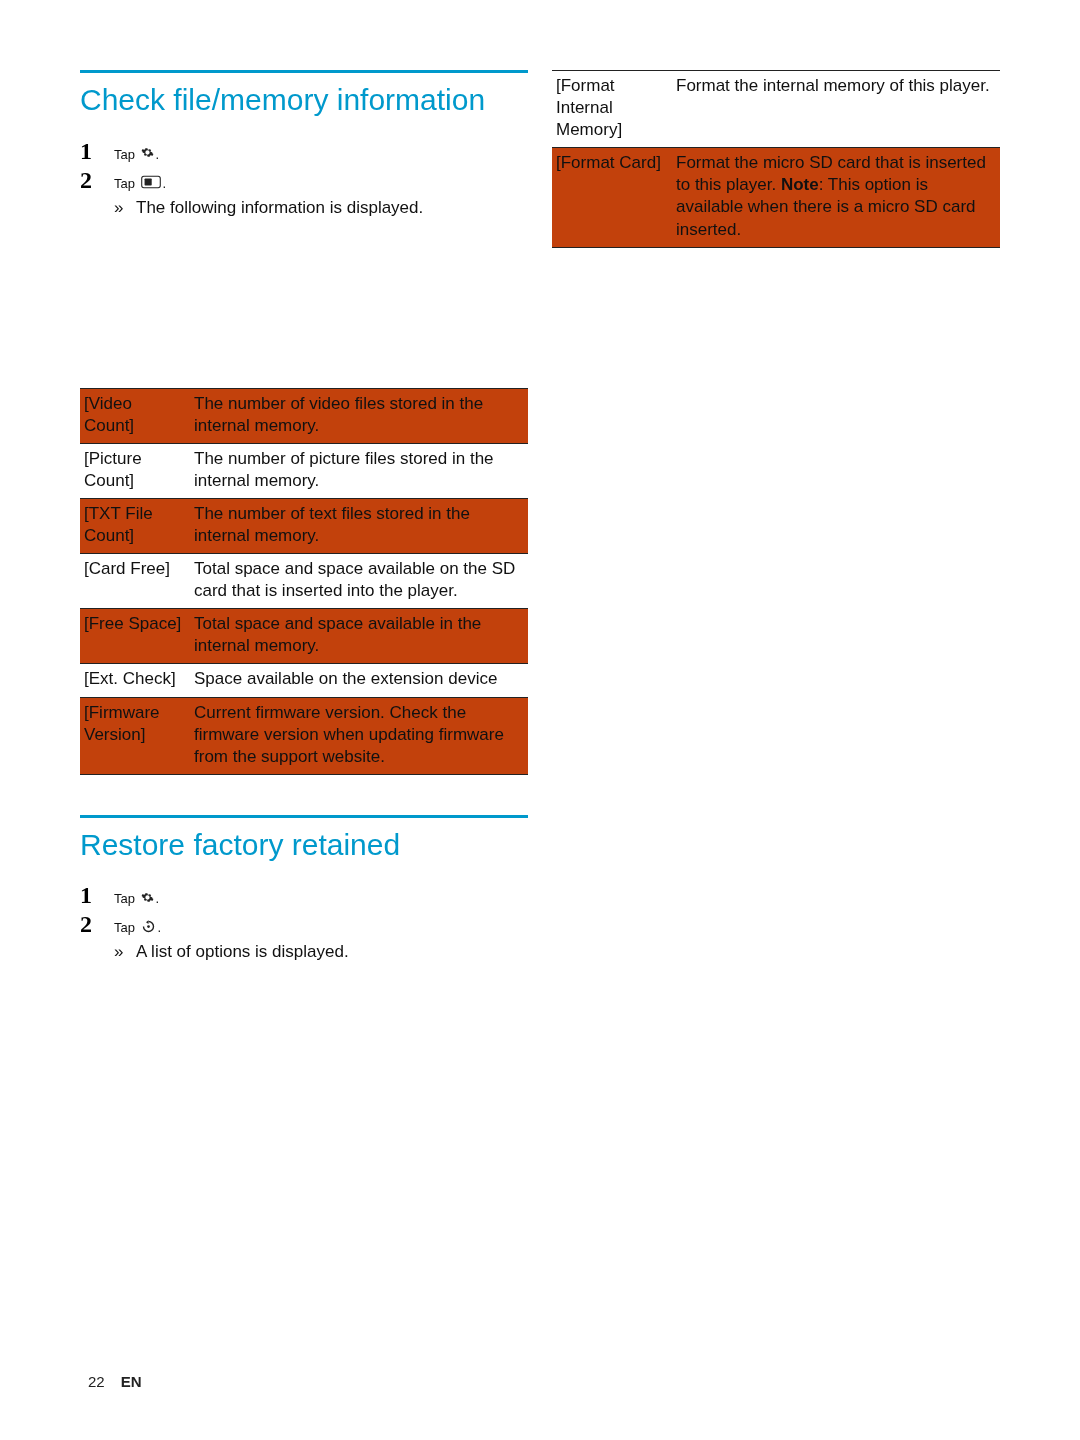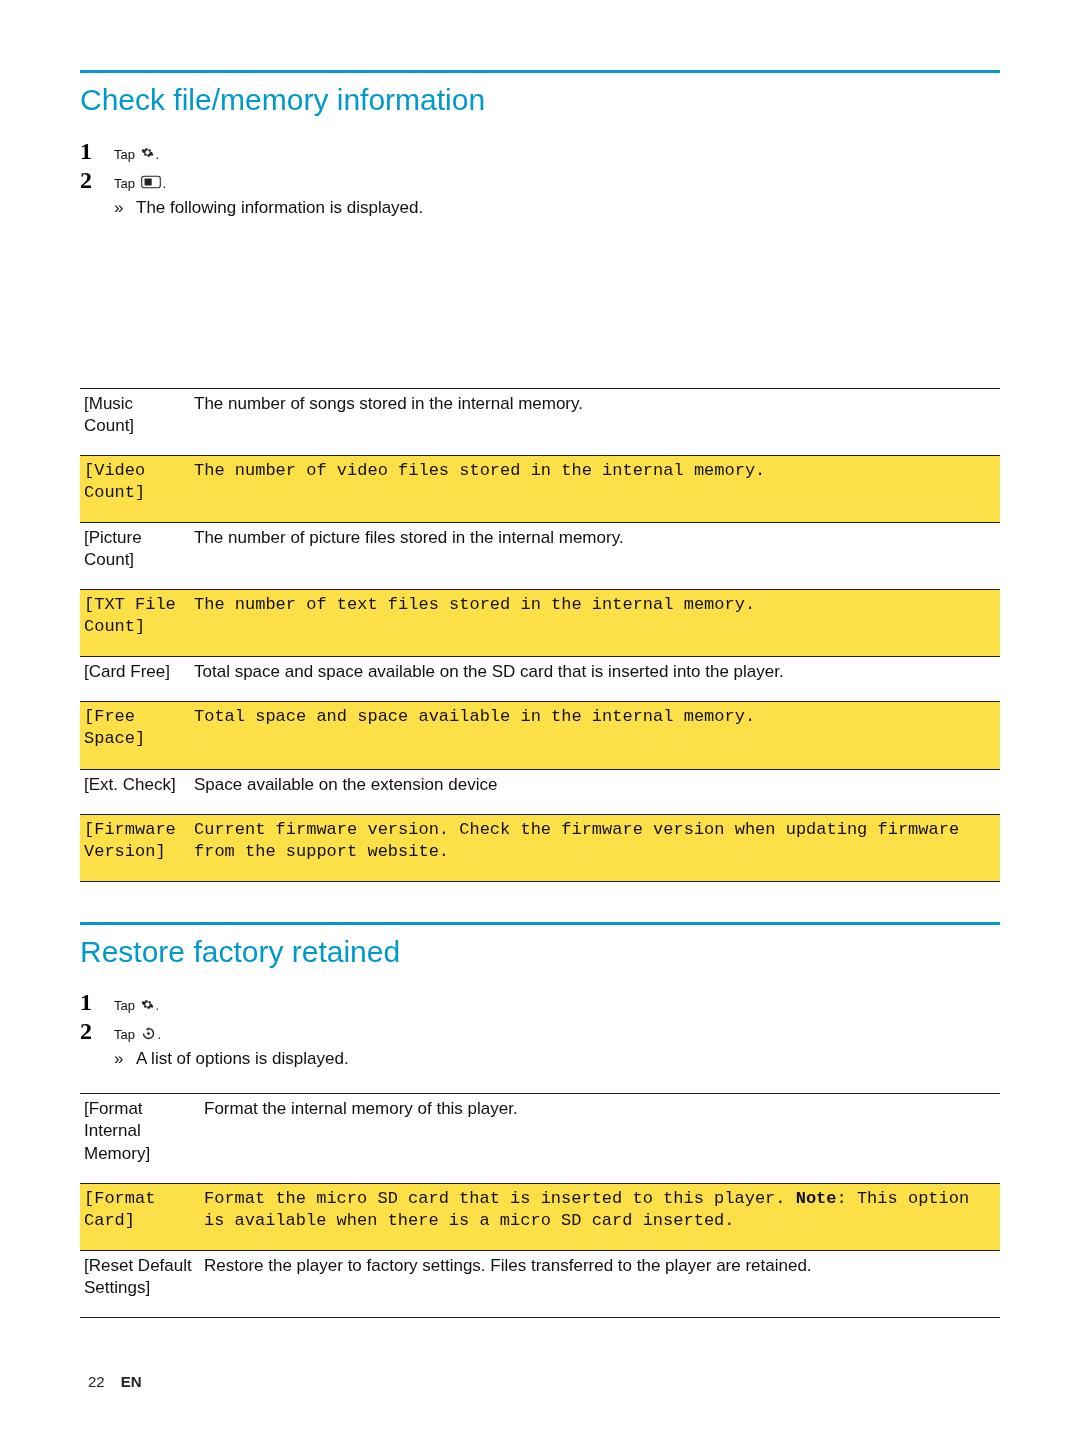--- a/index.html
+++ b/index.html
@@ -8,21 +8,20 @@
     height: 1440px;
     background: #ffffff;
     font-family: "Gill Sans", "Gill Sans MT", "Segoe UI", sans-serif;
     position: relative;
     font-weight: 300;
   }
   .page {
     padding: 70px 80px 40px 80px;
     display: flex;
     gap: 24px;
-    flex-direction: column;
   }
   .col {
     flex: 1;
     min-width: 0;
   }
   .section-rule {
     border-top: 3px solid #0099cc;
     margin-bottom: 10px;
     width: 100%;
   }
@@ -66,24 +65,24 @@
     flex-shrink: 0;
     font-weight: 400;
   }
   .gap-large { height: 170px; }
   .info-table {
     border-collapse: collapse;
     width: 100%;
     font-size: 17px;
     color: #111;
   }
-  .info-table tr.alt { background: #fde047; font-family: Liberation Mono, monospace; }
+  .info-table tr.alt { background: #c2410c; }
   .info-table td {
     border-top: 1px solid #222;
-    padding: 4px 8px 18px 4px;
+    padding: 4px 8px 6px 4px;
     vertical-align: top;
     line-height: 1.3;
   }
   .info-table tr:last-child td { border-bottom: 1px solid #222; }
   .info-table td:first-child { width: 110px; }
   .top-table td:first-child { width: 120px; }
   .note-bold { font-weight: 600; }
   .footer {
     position: absolute;
     left: 80px;
@@ -131,24 +130,20 @@
       <div class="substep">
         <span class="arrow">»</span>
         <span>The following information is displayed.</span>
       </div>
     </div>
 
     <div class="gap-large"></div>
 
     <table class="info-table">
       <tbody>
-          <tr>
-            <td>[Music Count]</td>
-            <td>The number of songs stored in the internal memory.</td>
-          </tr>
           <tr class="alt">
             <td>[Video Count]</td>
             <td>The number of video files stored in the internal memory.</td>
           </tr>
           <tr>
             <td>[Picture Count]</td>
             <td>The number of picture files stored in the internal memory.</td>
           </tr>
           <tr class="alt">
             <td>[TXT File Count]</td>
@@ -215,24 +210,20 @@
     <table class="info-table top-table">
       <tbody>
           <tr>
             <td>[Format Internal Memory]</td>
             <td><span>Format the internal memory of this player.</span></td>
           </tr>
           <tr class="alt">
             <td>[Format Card]</td>
             <td><span>Format the micro SD card that is inserted to this player. </span><span class="note-bold">Note</span><span>: This option is available when there is a micro SD card inserted.</span></td>
           </tr>
-          <tr>
-            <td>[Reset Default Settings]</td>
-            <td><span>Restore the player to factory settings. Files transferred to the player are retained.</span></td>
-          </tr>
         </tbody>
     </table>
   </div>
 </div>
 
 <div class="footer">
   <span class="pn">22</span>
   <span class="lang">EN</span>
 </div>
 

